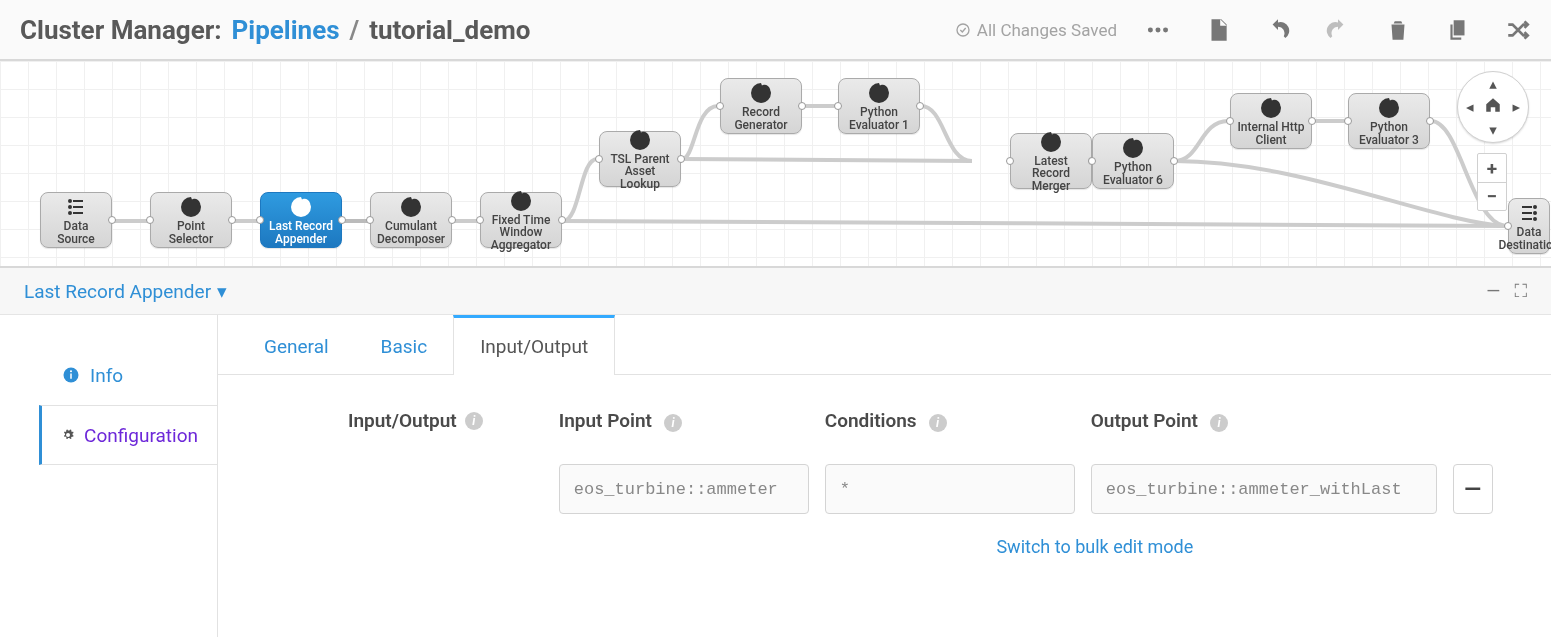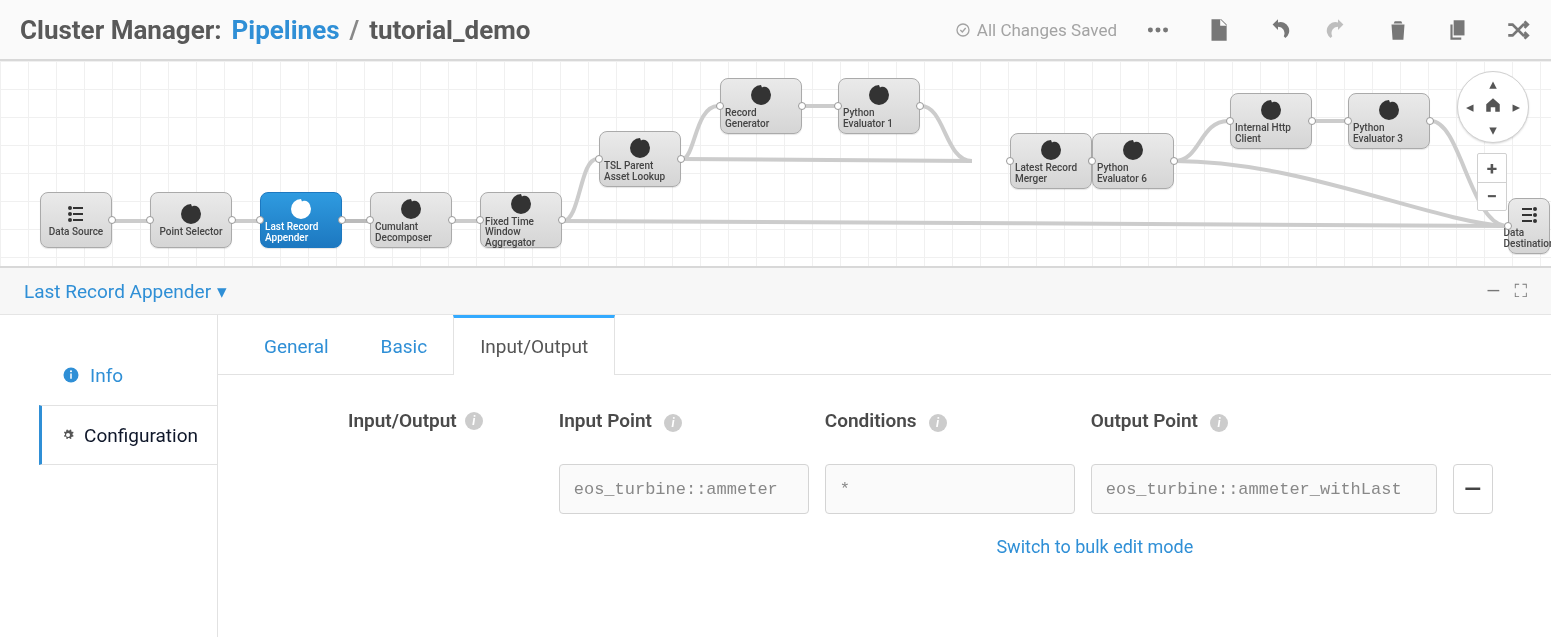--- a/index.html
+++ b/index.html
@@ -16,21 +16,21 @@
 .toolbar-icons .ticon { width: 26px; height: 26px; color: #777; cursor: pointer; display: flex; align-items: center; justify-content: center; }
 .toolbar-icons .ticon svg { width: 100%; height: 100%; }
 
 
 .canvas { height: 207px; position: relative; background-color: #fff;
   background-image: linear-gradient(#f0f0f0 1px, transparent 1px), linear-gradient(90deg, #f0f0f0 1px, transparent 1px);
   background-size: 28px 28px; border-bottom: 2px solid #d8d8d8; }
 .node { position: absolute; width: 82px; height: 56px; background: linear-gradient(#eaeaea,#d5d5d5); border: 1px solid #aaa; border-radius: 8px; display: flex; flex-direction: column; align-items: center; justify-content: center; padding: 3px 4px; box-shadow: 0 1px 1px rgba(0,0,0,.1); }
 .node.selected { background: linear-gradient(#2f9be0,#1d78c0); border-color: #1d78c0; color: #fff; }
 .node .nicon { width: 24px; height: 24px; margin-bottom: 1px; }
-.node .nlabel { font-size: 10px; text-align: left; line-height: 1.05; color: #444; font-weight: 500; }
+.node .nlabel { font-size: 12px; text-align: center; line-height: 1.05; color: #444; font-weight: 500; }
 .node.selected .nlabel { color: #fff; }
 .node .port { position: absolute; width: 8px; height: 8px; background: #fff; border: 1px solid #999; border-radius: 50%; }
 .node .port.l { left: -5px; top: calc(50% - 4px); }
 .node .port.r { right: -5px; top: calc(50% - 4px); }
 .node-ds { width: 72px; }
 .node-dest { width: 42px; }
 svg.edges { position: absolute; inset: 0; pointer-events: none; }
 svg.edges path { stroke: #ccc; stroke-width: 4; fill: none; }
 svg.edges path.sel { stroke: #bbb; }
 
@@ -44,21 +44,21 @@
 
 .nodetitle { height: 47px; background: #f7f7f7; border-bottom: 1px solid #e5e5e5; display: flex; align-items: center; padding: 0 24px; }
 .nodetitle .ntlabel { color: #2f8fd6; font-size: 19px; display: flex; align-items: center; gap: 6px; cursor: pointer; }
 .nodetitle .ctrls { margin-left: auto; display: flex; gap: 14px; }
 .nodetitle .ctrls span { color: #777; cursor: pointer; font-size: 18px; }
 
 
 .panel { display: flex; height: calc(637px - 61px - 207px - 47px); }
 .sidetabs { width: 218px; padding-top: 30px; padding-left: 39px; }
 .sidetab { height: 60px; display: flex; align-items: center; gap: 10px; padding: 0 20px; font-size: 19px; color: #2f8fd6; cursor: pointer; border: 1px solid transparent; border-left: 3px solid transparent; }
-.sidetab.active { color: #0f172a; border: 1px solid #e2e2e2; border-left: 3px solid #2f8fd6; border-right: none; background: #fff; }
+.sidetab.active { color: #6d28d9; border: 1px solid #e2e2e2; border-left: 3px solid #2f8fd6; border-right: none; background: #fff; }
 .sidetab svg { width: 18px; height: 18px; }
 .tabcontent { flex: 1; border-left: 1px solid #e2e2e2; margin-left: -1px; padding: 0 0 0 0; }
 .htabs { display: flex; height: 60px; border-bottom: 1px solid #e2e2e2; align-items: stretch; }
 .htab { padding: 0 26px; display: flex; align-items: center; font-size: 19px; color: #2f8fd6; cursor: pointer; border-top: 3px solid transparent; }
 .htab.active { color: #555; border-top: 3px solid #33aaff; border-left: 1px solid #e2e2e2; border-right: 1px solid #e2e2e2; background: #fff; margin-bottom: -1px; }
 .formarea { padding: 34px 20px 0 130px; }
 .seclabel { font-weight: 600; font-size: 19px; color: #4a4a4a; display: flex; align-items: center; gap: 8px; }
 .row { display: flex; gap: 22px; align-items: flex-start; }
 .colgroup { flex: 1; margin-left: 54px; }
 .colheads { display: flex; gap: 16px; margin-bottom: 32px; }

